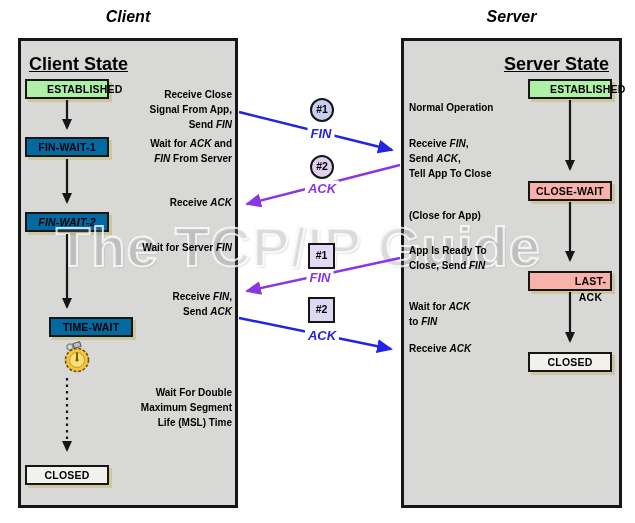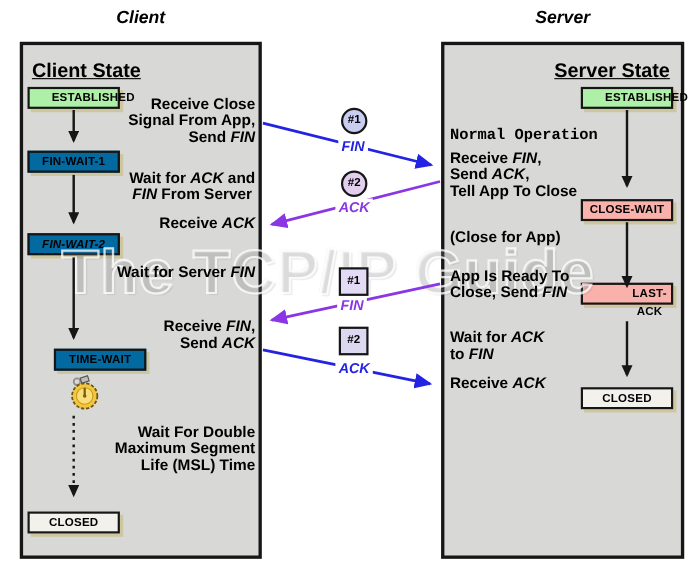--- a/index.html
+++ b/index.html
@@ -19,21 +19,21 @@
   .state-heading.server{right:26px;text-align:right;}
   .sb{position:absolute;width:84px;height:20px;border:2px solid #161616;box-sizing:border-box;
     font-size:10.5px;font-weight:bold;text-align:center;line-height:16px;
     box-shadow:3px 3px 0 #cdc69e;letter-spacing:.2px;}
   .sb.c{left:25px;}
   .sb.s{left:528px;}
   .green{background:#aef0a8;padding-left:20px;}
   .peach{background:#0369a1;}
   .pink{background:#f9b1ac;}
   .whitebox{background:#f2f1ec;}
-  .anno{position:absolute;font-size:14px;font-weight:bold;line-height:15px;z-index:4;}
+  .anno{position:absolute;font-size:10px;font-weight:bold;line-height:15px;z-index:4;}
   .anno.client{right:403px;text-align:right;}
   .anno.server{left:409px;text-align:left;}
   .badge{position:absolute;border:2px solid #161616;box-sizing:border-box;z-index:5;
     font-size:10.5px;font-weight:bold;text-align:center;}
   .circ{width:24px;height:24px;border-radius:50%;line-height:19px;}
   .sq{width:27px;height:26px;line-height:21px;}
   .c1{background:#c9cdf1;}
   .c2{background:#e2cfed;}
   .s1{background:#e3daf6;}
   .s2{background:#dcd8f2;}
@@ -93,40 +93,40 @@
   <div class="state-heading server">Server State</div>
 
   <div class="sb c green" style="top:79px;">ESTABLISHED</div>
   <div class="sb c peach" style="top:137px;">FIN-WAIT-1</div>
   <div class="sb c peach" style="top:212px;font-style:italic;">FIN-WAIT-2</div>
   <div class="sb c peach" style="top:317px;margin-left:24px;">TIME-WAIT</div>
   <div class="sb c whitebox" style="top:465px;">CLOSED</div>
 
   <div class="sb s green" style="top:79px;">ESTABLISHED</div>
   <div class="sb s pink" style="top:181px;">CLOSE-WAIT</div>
-  <div class="sb s pink" style="top:257px;padding-left:41px;">LAST-ACK</div>
+  <div class="sb s pink" style="top:271px;padding-left:41px;">LAST-ACK</div>
   <div class="sb s whitebox" style="top:352px;">CLOSED</div>
 
   <svg class="timer" width="32" height="38" viewBox="0 0 32 38">
     <circle cx="9" cy="8" r="3" fill="none" stroke="#8f8f8f" stroke-width="1.6"></circle>
     <rect x="12.5" y="3.5" width="7" height="5" fill="#bdbdbd" stroke="#555" stroke-width="1" transform="rotate(-18 16 6)"></rect>
     <circle cx="16" cy="21" r="11.5" fill="#f4c63f" stroke="#6b5510" stroke-width="1.6" stroke-dasharray="3 1.6"></circle>
     <circle cx="16" cy="21" r="7.5" fill="#fadf79" stroke="#c79a20" stroke-width="1"></circle>
     <line x1="16" y1="21" x2="16" y2="13.5" stroke="#7a5c10" stroke-width="2"></line>
     <circle cx="16" cy="21" r="1.6" fill="#7a5c10"></circle>
   </svg>
 
   <div class="anno client" style="top:87px;">Receive Close<br>Signal From App,<br>Send <i>FIN</i></div>
-  <div class="anno client" style="top:154px;text-align:center;">Wait for <i>ACK</i> and<br><i>FIN</i> From Server</div>
+  <div class="anno client" style="top:136px;">Wait for <i>ACK</i> and<br><i>FIN</i> From Server</div>
   <div class="anno client" style="top:195px;">Receive <i>ACK</i></div>
   <div class="anno client" style="top:240px;">Wait for Server <i>FIN</i></div>
   <div class="anno client" style="top:289px;">Receive <i>FIN</i>,<br>Send <i>ACK</i></div>
   <div class="anno client" style="top:385px;">Wait For Double<br>Maximum Segment<br>Life (MSL) Time</div>
 
-  <div class="anno server" style="top:116px;font-family:Liberation Mono, monospace;">Normal Operation</div>
+  <div class="anno server" style="top:100px;">Normal Operation</div>
   <div class="anno server" style="top:136px;">Receive <i>FIN</i>,<br>Send <i>ACK</i>,<br>Tell App To Close</div>
   <div class="anno server" style="top:208px;">(Close for App)</div>
   <div class="anno server" style="top:299px;">Wait for <i>ACK</i><br>to <i>FIN</i></div>
   <div class="anno server" style="top:243px;">App Is Ready To<br>Close, Send <i>FIN</i></div>
   <div class="anno server" style="top:341px;">Receive <i>ACK</i></div>
 
   <div class="badge circ c1" style="left:310px;top:98px;">#1</div>
   <div class="badge circ c2" style="left:310px;top:155px;">#2</div>
   <div class="badge sq s1" style="left:308px;top:243px;">#1</div>
   <div class="badge sq s2" style="left:308px;top:297px;">#2</div>

